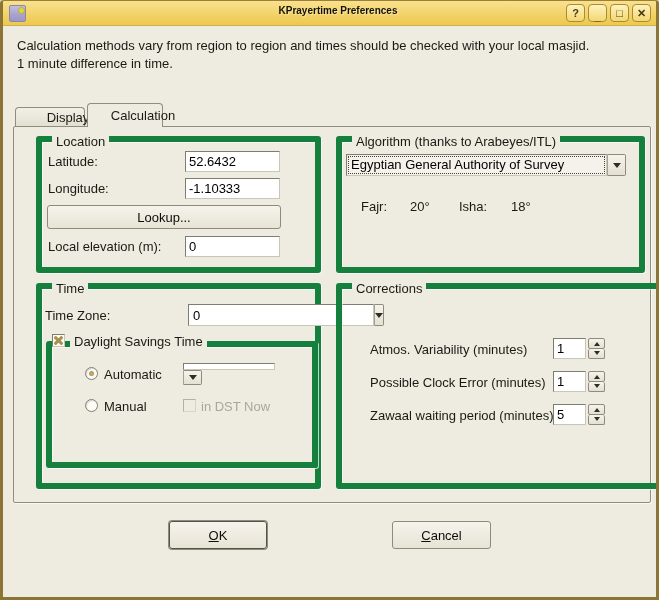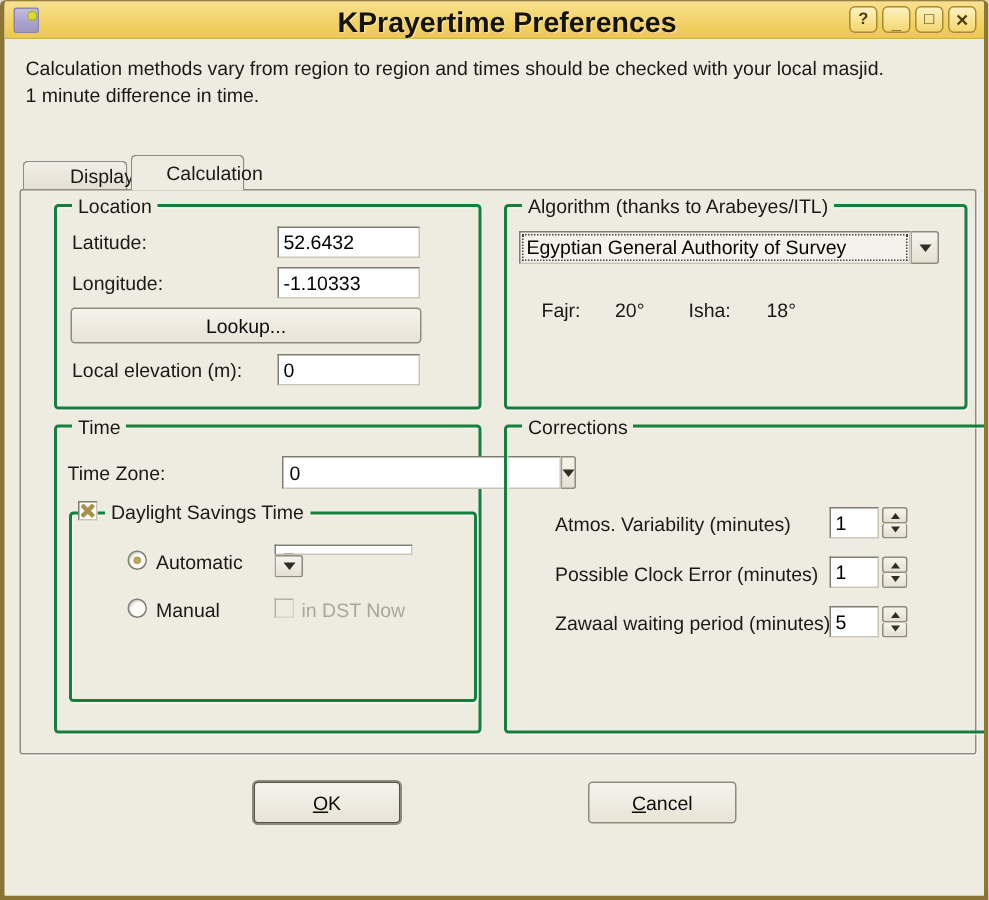--- a/index.html
+++ b/index.html
@@ -24,21 +24,21 @@
     position:absolute; left:6px; top:4px; width:17px; height:17px;
     background:linear-gradient(#c3bede, #a9a4cd 55%, #9d98c4);
     border:1px solid #8a86ad; border-radius:2px;
   }
   .app-icon .sun {
     position:absolute; left:8px; top:1px; width:7px; height:7px;
     border-radius:50%; background:#d8d83f; border:1px solid #b8b02a;
   }
   .title {
     position:absolute; left:0; right:0; top:4px; text-align:center;
-    font-size:19px; font-weight:bold; color:#141200;
+    font-size:10px; font-weight:bold; color:#141200;
     text-shadow:1px 1px 0 rgba(255,255,255,0.35);
     margin-left:17px;
   }
   .tb-btns { position:absolute; right:5px; top:3px; display:flex; gap:3px; }
   .tb-btn {
     width:19px; height:18px; border:1px solid #a78c33; border-radius:4px;
     background:linear-gradient(#fdf2c0, #f5d76f);
     font-size:11px; font-weight:bold; color:#4a3c14;
     display:flex; align-items:center; justify-content:center; cursor:default;
   }
@@ -65,21 +65,21 @@
 
   
   .pane {
     position:absolute; left:10px; top:125px; width:638px; height:377px;
     border:1px solid #8f8d80; border-radius:2px; background:#eeece1;
     box-shadow:1px 1px 0 rgba(255,255,255,0.6);
   }
 
   
   .group {
-    position:absolute; border:2px solid #15803d; border-radius:3px;
+    position:absolute; border:6px solid #15803d; border-radius:3px;
     box-shadow:1px 1px 0 rgba(255,255,255,0.7), inset 1px 1px 0 rgba(255,255,255,0.5);
   }
   .legend {
     position:absolute; top:-8px; left:10px; background:#eeece1; padding:0 4px;
     font-size:13px; color:#1a1a14; white-space:nowrap;
   }
   .lbl { position:absolute; font-size:13px; color:#1a1a14; white-space:nowrap; }
   .lbl.disabled { color:#aaa79a; }
 
   

